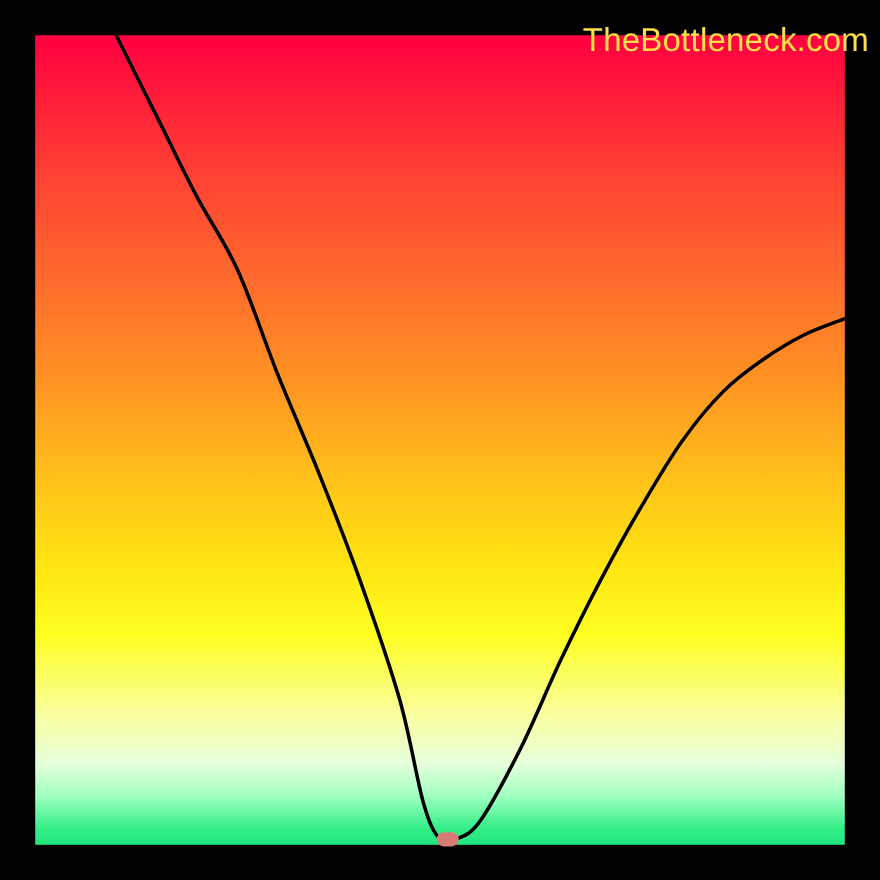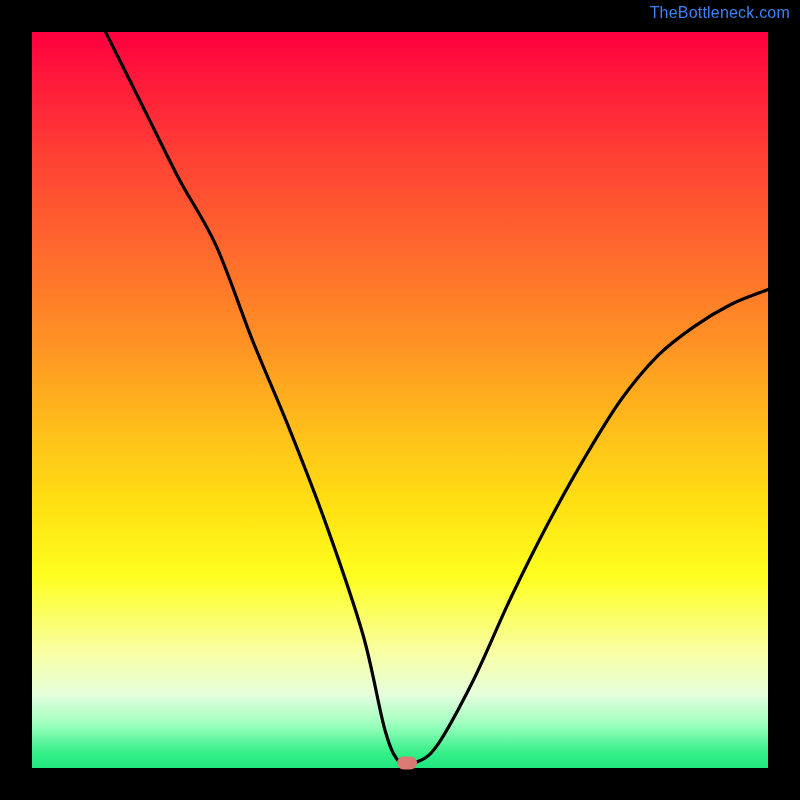--- a/index.html
+++ b/index.html
@@ -12,24 +12,24 @@
     overflow: hidden;
   }
   .frame {
     position: relative;
     width: 800px;
     height: 800px;
     background: #000;
   }
   .watermark {
     position: absolute;
-    top: 4px;
+    top: 20px;
     right: 10px;
-    color: #3b82f6;
-    font-size: 16px;
+    color: #fde047;
+    font-size: 30px;
     font-weight: 500;
     z-index: 20;
     letter-spacing: 0.2px;
   }
   .plot-area {
     position: absolute;
     left: 32px;
     top: 32px;
     width: 736px;
     height: 736px;

